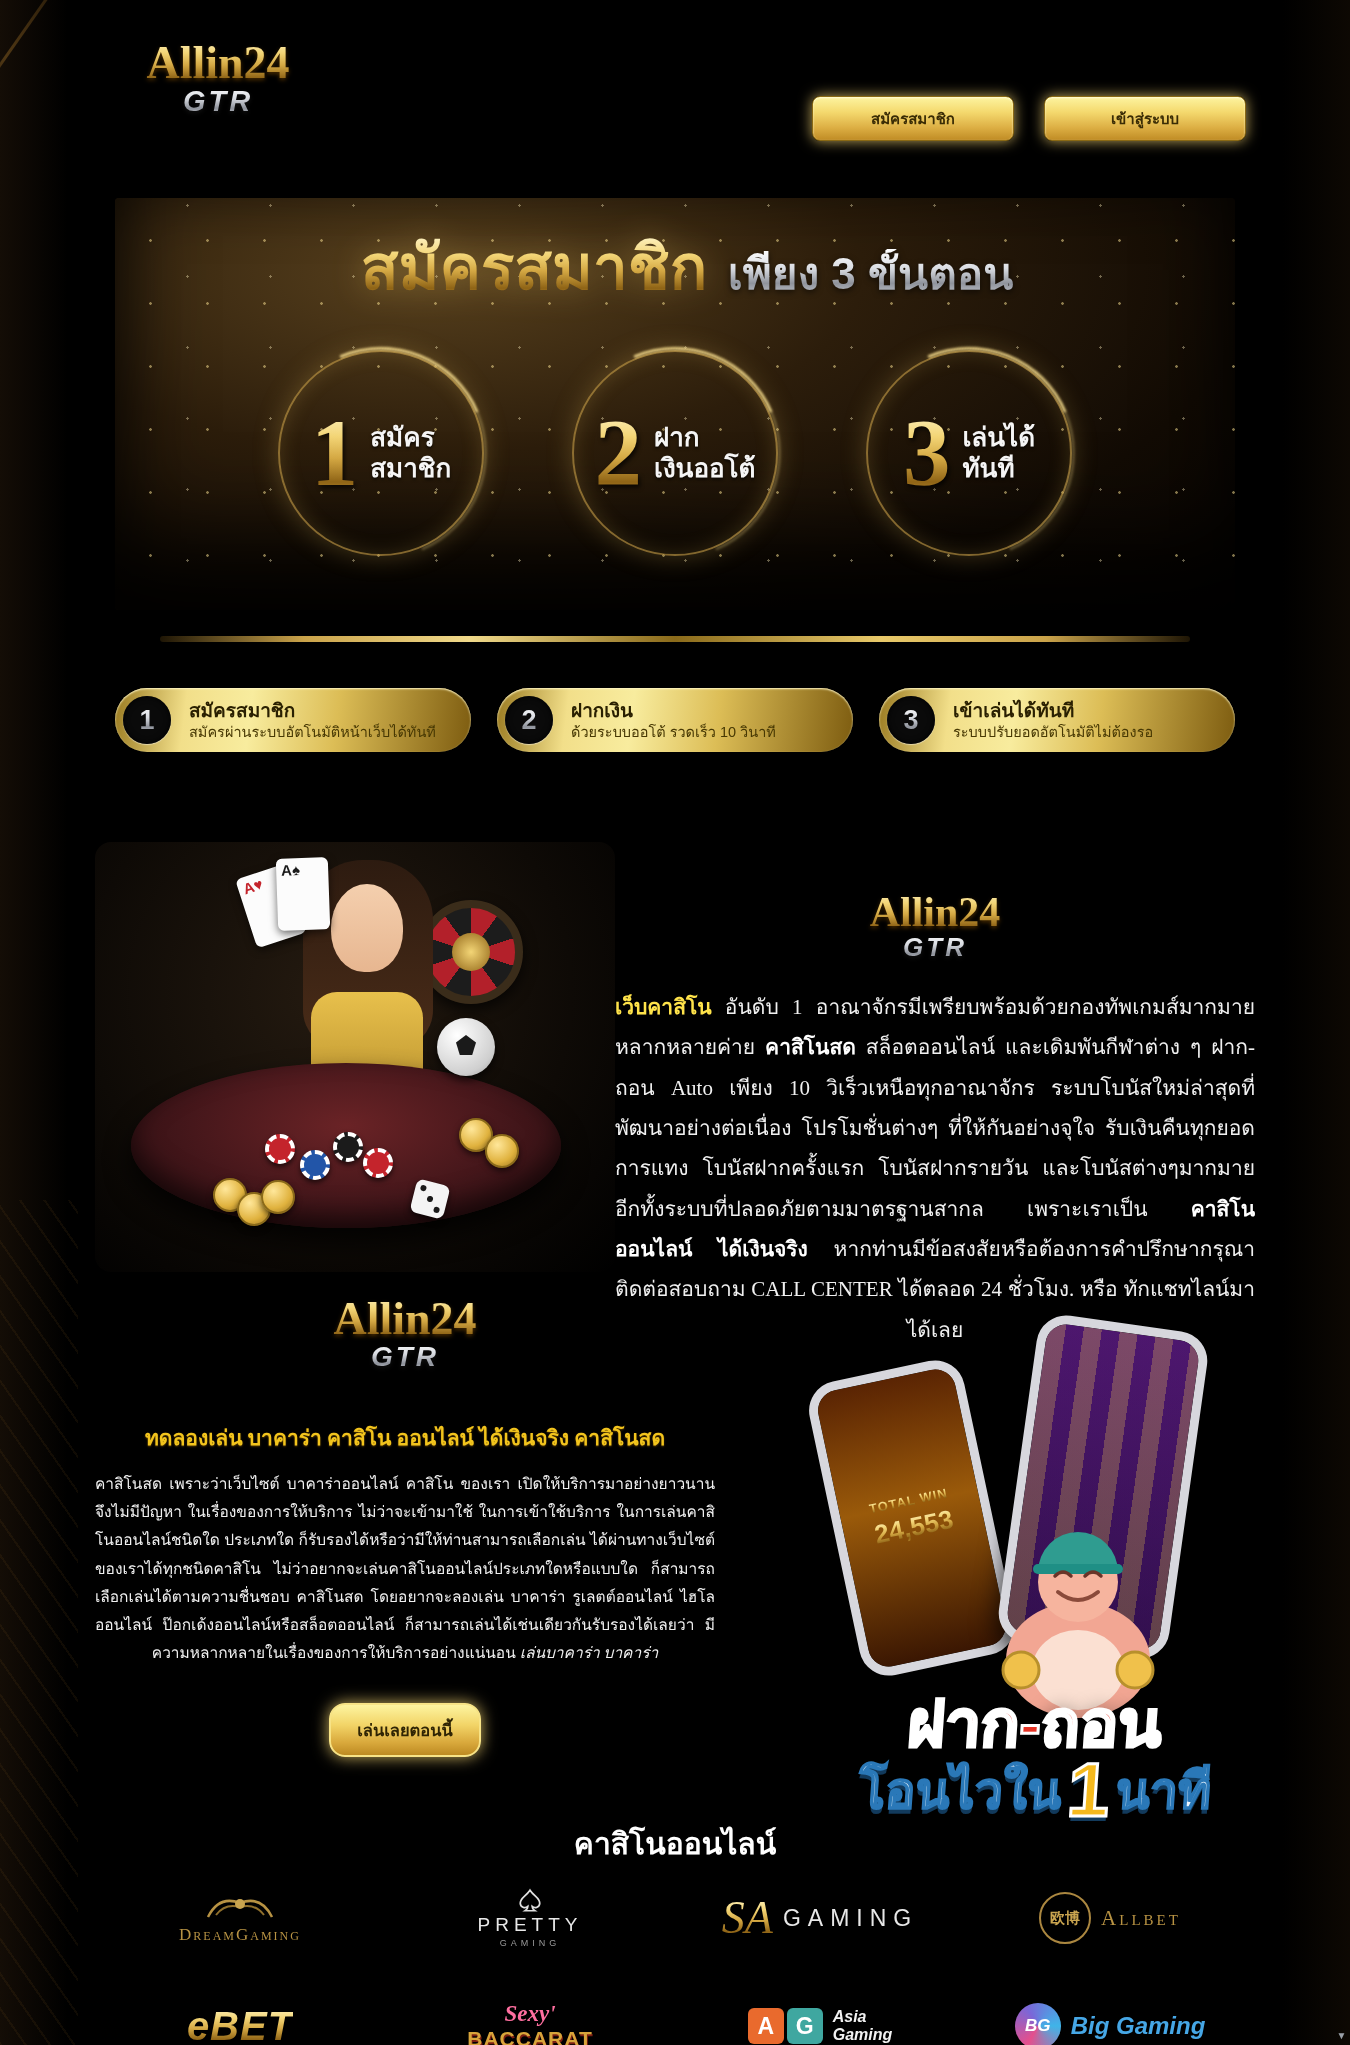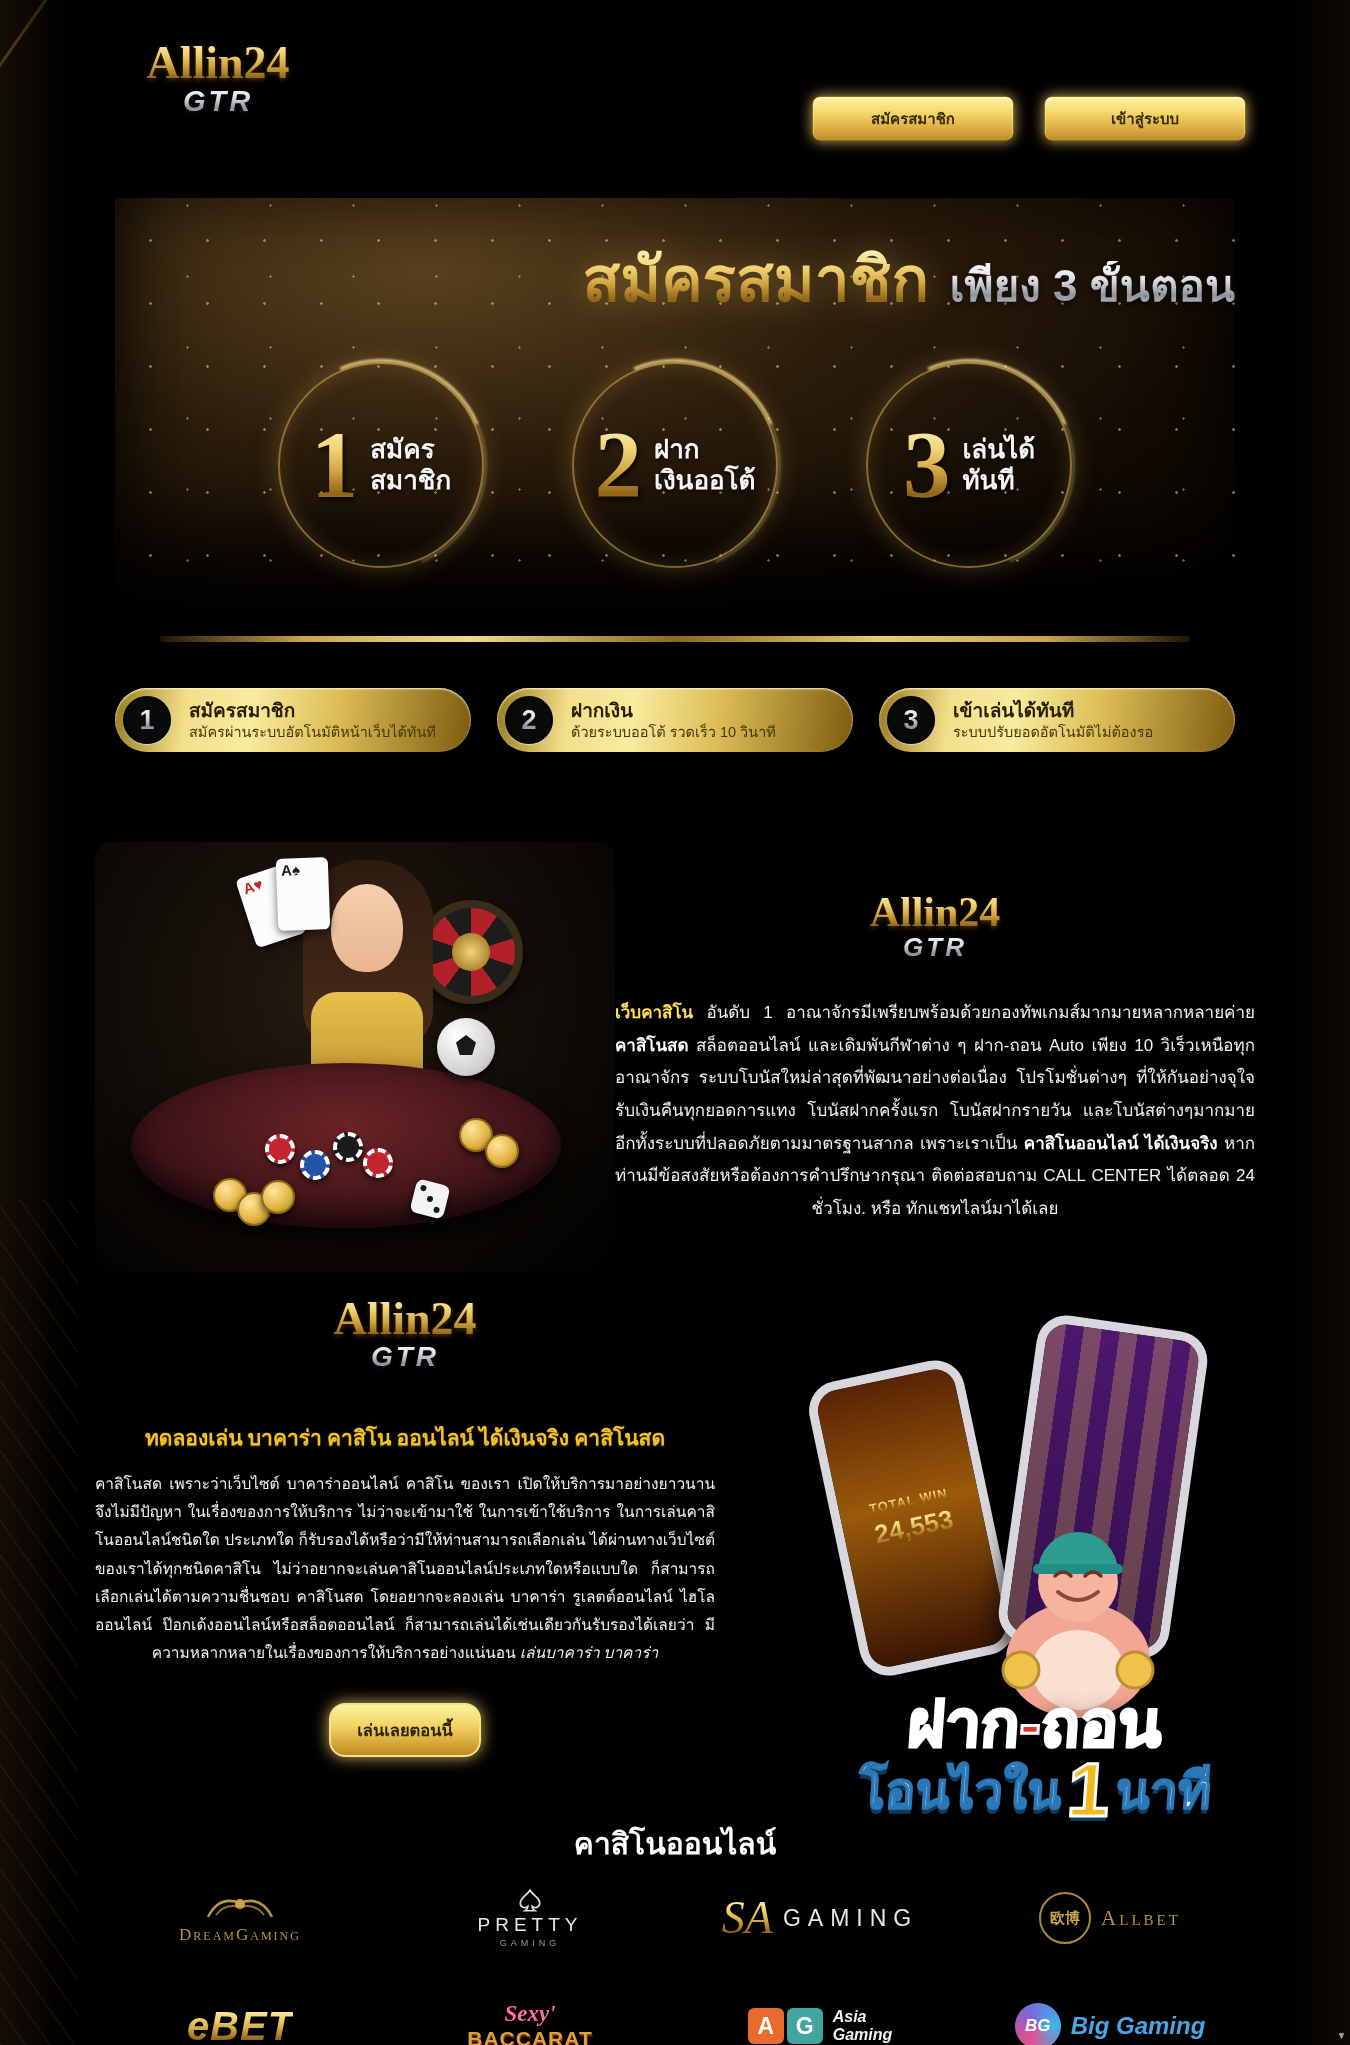--- a/index.html
+++ b/index.html
@@ -31,21 +31,21 @@
     border:1px solid #8a6914;box-shadow:0 0 14px rgba(255,222,120,.75), inset 0 1px 2px #fffbd8;
     color:#3a2c05;font-size:15px;font-weight:700;display:flex;align-items:center;justify-content:center;cursor:pointer;}
   
   .hero{position:absolute;left:115px;top:198px;width:1120px;height:412px;border-radius:4px;overflow:hidden;
     background:radial-gradient(ellipse at 28% 18%, #57401d 0%, #2c1d0b 38%, #120b04 72%, #070402 100%);
     box-shadow: inset 0 -70px 90px rgba(0,0,0,.85), inset 0 0 60px rgba(0,0,0,.4);}
   .hero::after{content:'';position:absolute;inset:0;opacity:.55;pointer-events:none;
     background-image:radial-gradient(circle, rgba(255,230,150,.9) 0 1px, transparent 1.6px),
                      radial-gradient(circle, rgba(255,240,190,.7) 0 1px, transparent 1.4px);
     background-size:57px 63px, 83px 71px;background-position:7px 11px, 31px 43px;}
-  .hero-title{position:relative;z-index:2;text-align:right;padding-top:32px;white-space:nowrap;margin-left:24px;}
+  .hero-title{position:relative;z-index:2;text-align:center;padding-top:20px;white-space:nowrap;margin-left:24px;}
   .hero-title .g{font-size:62px;font-weight:700;filter:drop-shadow(0 0 16px rgba(240,200,100,.35));}
   .hero-title .w{font-size:44px;font-weight:700;margin-left:16px;filter:drop-shadow(0 2px 3px rgba(0,0,0,.6));}
   .hero-steps{position:relative;z-index:2;display:flex;justify-content:center;gap:88px;margin-top:34px;}
   .ring{width:206px;height:206px;border-radius:50%;border:2px solid rgba(195,155,70,.65);
     box-shadow:0 0 26px rgba(233,193,94,.25), inset 0 0 20px rgba(233,193,94,.18);
     display:flex;align-items:center;justify-content:center;gap:12px;position:relative;}
   .ring::before{content:'';position:absolute;inset:-5px;border-radius:50%;border:3px solid transparent;
     border-top-color:rgba(255,228,145,.85);border-right-color:rgba(255,228,145,.25);filter:blur(1px);transform:rotate(22deg);}
   .ring .num{font-family:"Liberation Serif",serif;font-weight:700;font-size:95px;line-height:1;filter:drop-shadow(2px 3px 2px rgba(0,0,0,.7));}
   .ring .lbl{color:#f5f5f5;font-weight:700;font-size:26px;line-height:1.2;text-shadow:0 2px 3px rgba(0,0,0,.7);}
@@ -95,21 +95,21 @@
   .coin.k4{right:122px;bottom:120px;} .coin.k5{right:96px;bottom:104px;}
   .ball{position:absolute;right:120px;top:176px;width:58px;height:58px;border-radius:50%;
     background:radial-gradient(circle at 35% 30%,#fff,#cfcfcf 70%,#9a9a9a);box-shadow:0 4px 8px rgba(0,0,0,.7);}
   .ball::after{content:'';position:absolute;left:19px;top:17px;width:20px;height:20px;background:#1a1a1a;
     clip-path:polygon(50% 0,100% 38%,81% 100%,19% 100%,0 38%);}
   .die{position:absolute;left:318px;bottom:56px;width:34px;height:34px;border-radius:7px;background:#f4f4f4;
     transform:rotate(14deg);box-shadow:0 3px 6px rgba(0,0,0,.7);}
   .die i{position:absolute;width:6px;height:6px;border-radius:50%;background:#1a1a1a;}
   .die i:nth-child(1){left:5px;top:5px;} .die i:nth-child(2){left:14px;top:14px;} .die i:nth-child(3){left:23px;top:23px;}
   .about-content{width:640px;padding-top:46px;}
-  .paragraph{margin-top:34px;font-family:Liberation Sans, sans-serif;font-size:17px;line-height:1.92;color:#f0f0f0;
+  .paragraph{margin-top:24px;font-family:Liberation Serif, serif;font-size:21px;line-height:1.92;color:#f0f0f0;
     text-align:justify;text-align-last:center;}
   .paragraph .lead{color:#ffe34a;font-weight:700;}
   .paragraph b{color:#fff;}
   
   .trial{position:absolute;top:1292px;left:95px;width:1160px;}
   .trial-left{width:620px;}
   .trial-heading{margin-top:48px;text-align:center;font-size:21px;font-weight:700;color:#f2c41d;
     font-family:"Liberation Serif",serif;text-shadow:0 1px 2px #5a3c00;}
   .trial-para{margin-top:16px;font-family:"Liberation Serif",serif;font-size:15.5px;line-height:1.82;color:#f0f0f0;
     text-align:justify;text-align-last:center;}

